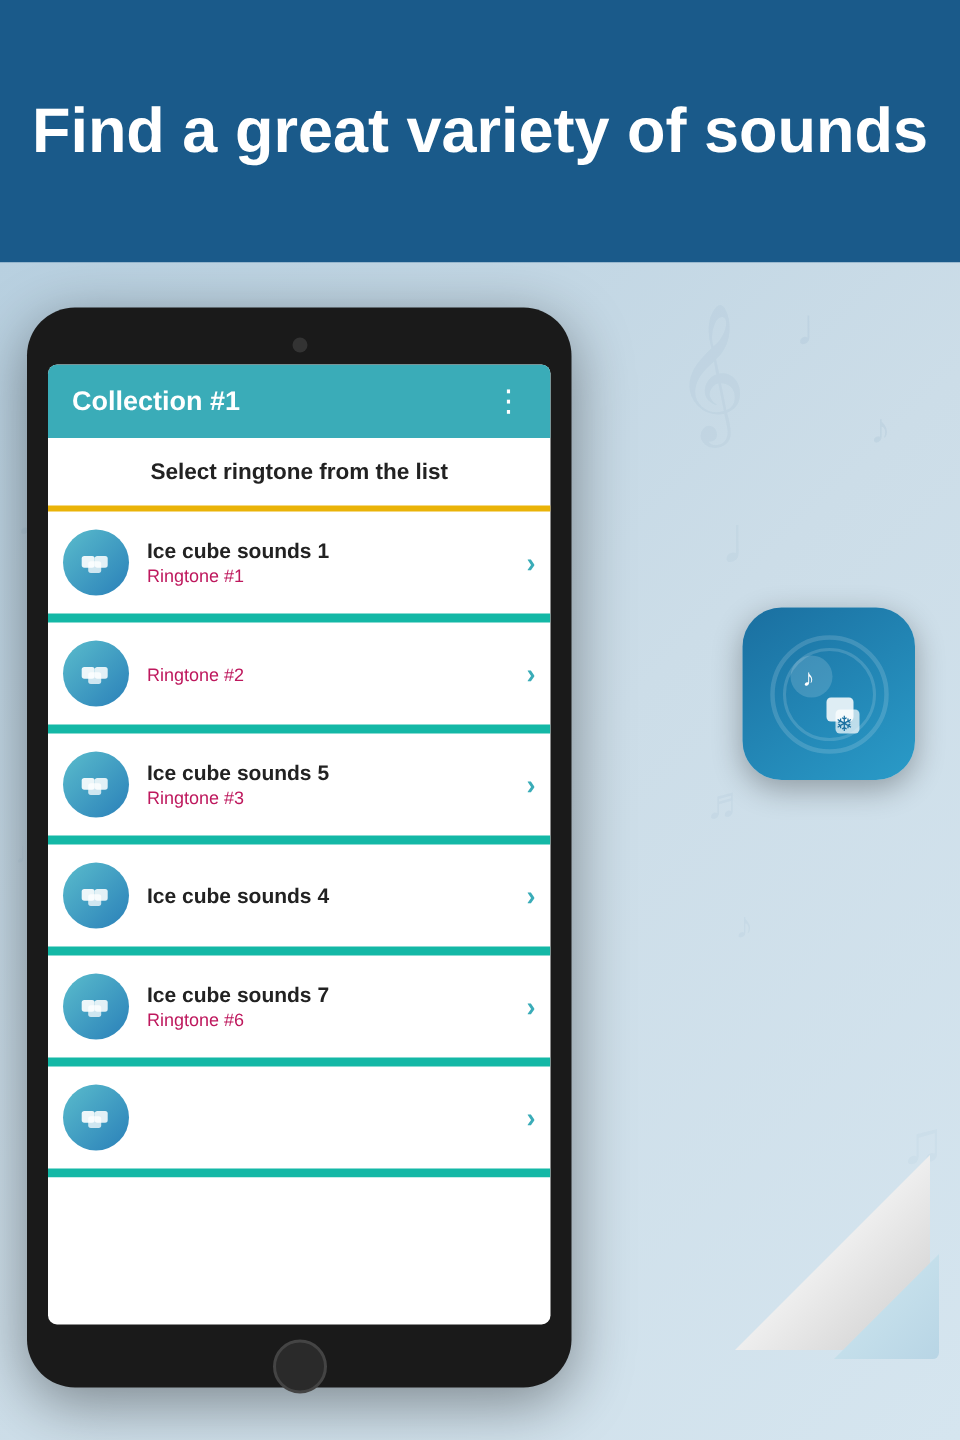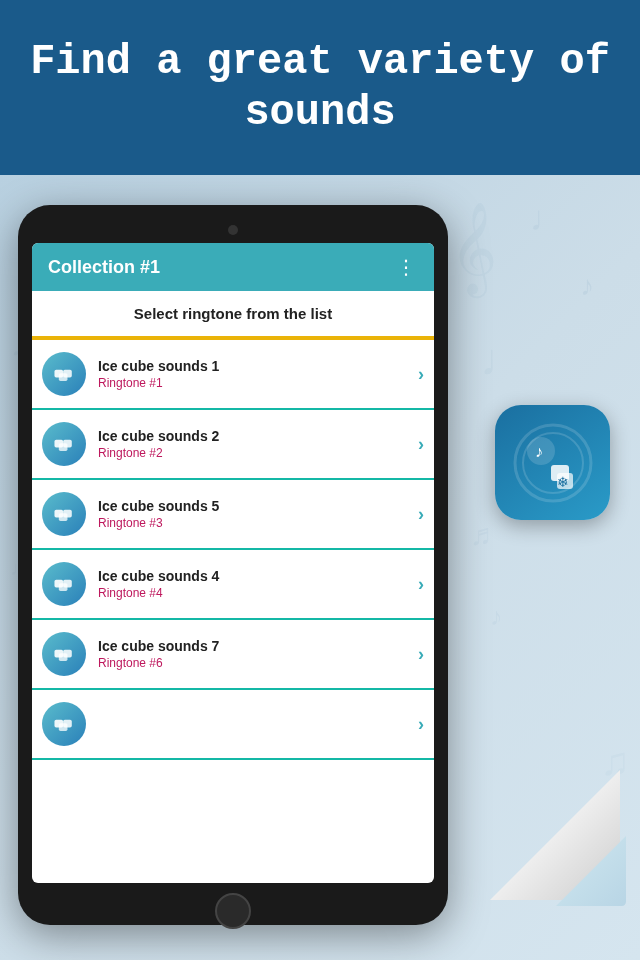--- a/index.html
+++ b/index.html
@@ -21,21 +21,20 @@
       align-items: center;
       justify-content: center;
       text-align: center;
       padding: 20px;
     }
     .top-banner h1 {
       color: white;
       font-size: 42px;
       font-weight: 900;
       line-height: 1.2;
-      font-family: Liberation Mono, monospace;
     }
 
     
     .bg-area {
       position: absolute;
       top: 175px;
       left: 0;
       width: 100%;
       height: 785px;
       background: linear-gradient(135deg, #b8d0e0 0%, #ccdde8 50%, #d5e5ef 100%);
@@ -49,21 +48,21 @@
       width: 100%;
       height: 100%;
       opacity: 0.2;
     }
 
     
     .tablet {
       position: absolute;
       top: 30px;
       left: 18px;
-      width: 430px;
+      width: 363px;
       height: 720px;
       background: #1a1a1a;
       border-radius: 32px;
       padding: 20px 14px;
       box-shadow: 0 10px 40px rgba(0,0,0,0.4);
     }
 
     .tablet-screen {
       width: 100%;
       height: 640px;
@@ -120,21 +119,21 @@
 
     
     .ringtone-list {
       overflow-y: auto;
     }
 
     .ringtone-item {
       display: flex;
       align-items: center;
       padding: 12px 10px;
-      border-bottom: 2px solid #14b8a6;
+      border-bottom: 6px solid #14b8a6;
       cursor: pointer;
     }
 
     .ringtone-icon {
       width: 44px;
       height: 44px;
       background: linear-gradient(135deg, #5abccc, #2a80b9);
       border-radius: 50%;
       display: flex;
       align-items: center;
@@ -280,21 +279,20 @@
           <div class="ringtone-item">
       <div class="ringtone-icon">
         <svg viewBox="0 0 30 30" xmlns="http://www.w3.org/2000/svg">
 
           <rect x="4" y="10" width="10" height="9" rx="2" fill="white" opacity="0.9"></rect>
           <rect x="9" y="14" width="10" height="9" rx="2" fill="white" opacity="0.75"></rect>
           <rect x="14" y="10" width="10" height="9" rx="2" fill="white" opacity="0.85"></rect>
         </svg>
       </div>
       <div class="ringtone-info">
-        <div class="ringtone-name">Ice cube sounds 2</div>
         <div class="ringtone-sub">Ringtone #2</div>
       </div>
       <span class="ringtone-chevron">›</span>
     </div>
           <div class="ringtone-item">
       <div class="ringtone-icon">
         <svg viewBox="0 0 30 30" xmlns="http://www.w3.org/2000/svg">
 
           <rect x="4" y="10" width="10" height="9" rx="2" fill="white" opacity="0.9"></rect>
           <rect x="9" y="14" width="10" height="9" rx="2" fill="white" opacity="0.75"></rect>
@@ -311,21 +309,20 @@
       <div class="ringtone-icon">
         <svg viewBox="0 0 30 30" xmlns="http://www.w3.org/2000/svg">
 
           <rect x="4" y="10" width="10" height="9" rx="2" fill="white" opacity="0.9"></rect>
           <rect x="9" y="14" width="10" height="9" rx="2" fill="white" opacity="0.75"></rect>
           <rect x="14" y="10" width="10" height="9" rx="2" fill="white" opacity="0.85"></rect>
         </svg>
       </div>
       <div class="ringtone-info">
         <div class="ringtone-name">Ice cube sounds 4</div>
-        <div class="ringtone-sub">Ringtone #4</div>
       </div>
       <span class="ringtone-chevron">›</span>
     </div>
           <div class="ringtone-item">
       <div class="ringtone-icon">
         <svg viewBox="0 0 30 30" xmlns="http://www.w3.org/2000/svg">
 
           <rect x="4" y="10" width="10" height="9" rx="2" fill="white" opacity="0.9"></rect>
           <rect x="9" y="14" width="10" height="9" rx="2" fill="white" opacity="0.75"></rect>
           <rect x="14" y="10" width="10" height="9" rx="2" fill="white" opacity="0.85"></rect>

